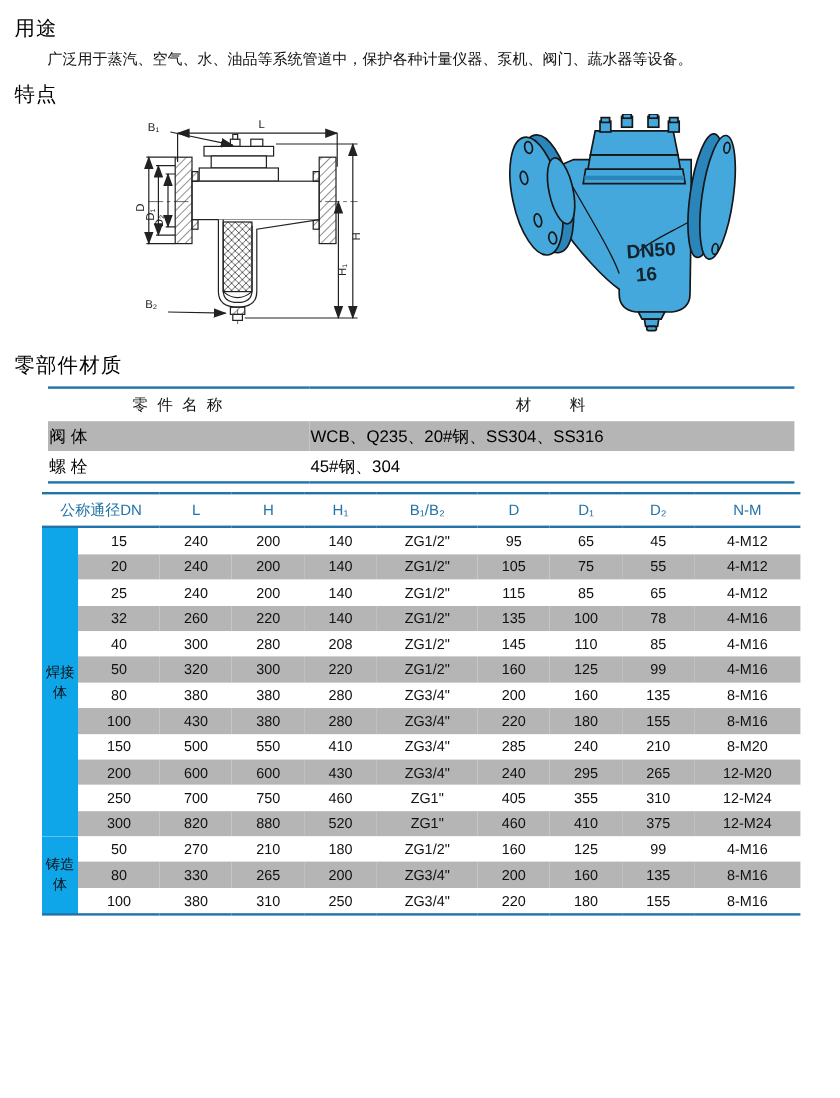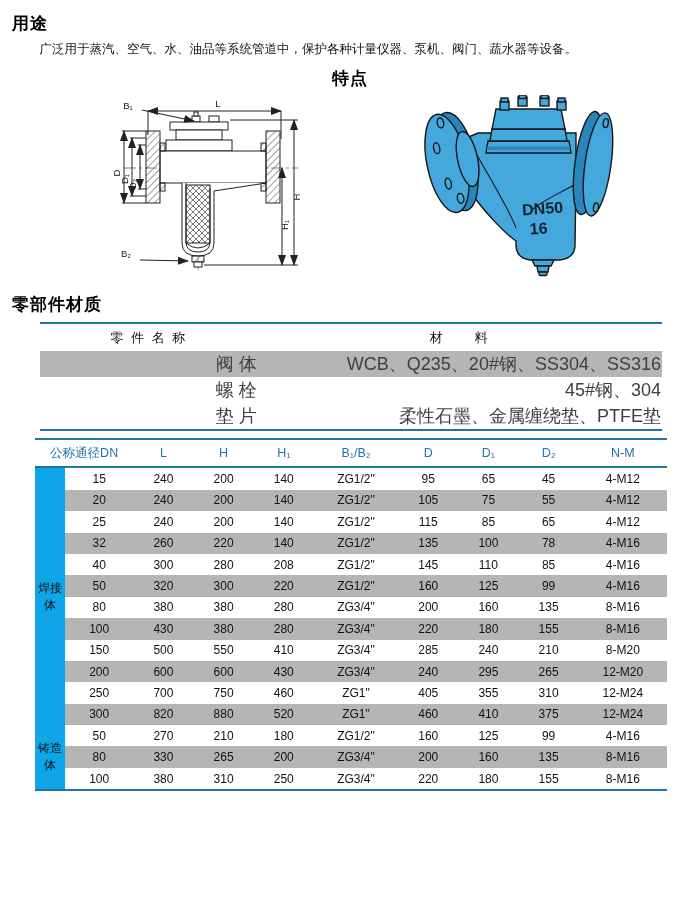--- a/index.html
+++ b/index.html
@@ -1,35 +1,35 @@
 <!DOCTYPE html>
 <html><head>
 <meta charset="utf-8">
 <style>
   html,body{margin:0;padding:0;background:#ffffff;}
   body{width:700px;height:915px;overflow:hidden;
        font-family:"Liberation Sans","DejaVu Sans",sans-serif;color:#1a1a1a;}
   .page{padding:6px 12px 0 12px;}
 
-  h2.sec{font-size:17px;font-weight:bold;color:#000;margin:6px 0 5px 0;letter-spacing:1px;}
+  h2.sec{font-size:17px;font-weight:normal;color:#000;margin:6px 0 5px 0;letter-spacing:1px;}
   p.body{font-size:12.5px;line-height:1.55;margin:2px 0 8px 0;text-indent:2.2em;color:#111;}
-  .sec-features{margin-top:6px;text-align:center;}
+  .sec-features{margin-top:6px;}
 
   
   .figures{position:relative;height:192px;margin:2px 0 4px 0;}
   .figures svg{position:absolute;top:0;}
   svg.drawing{left:94px;}
   svg.valve{left:404px;}
 
   
   table{border-collapse:collapse;table-layout:fixed;}
   .mat-table{width:622px;margin:6px 0 0 28px;
      border-top:2px solid #2273a8;border-bottom:2px solid #2273a8;}
   .mat-table th{font-weight:normal;font-size:13px;color:#111;height:25px;letter-spacing:2px;}
-  .mat-table td{font-size:18px;height:23px;text-align:right;color:#404040;}
+  .mat-table td{font-size:14px;height:23px;text-align:left;color:#000000;}
   .mat-table col.c-part{width:35%;} .mat-table col.c-mat{width:65%;}
 
   .row-gray{background:#b5b5b5;}
   .row-white{background:#ffffff;}
 
   
   .dim-table{width:632px;margin:7px 0 0 23px;border-bottom:2px solid #2273a8;}
   .dim-table thead tr{border-top:2px solid #2273a8;border-bottom:2px solid #2273a8;background:#fff;}
   .dim-table th{color:#2273a8;font-weight:normal;font-size:12.5px;height:24px;}
   .dim-table td{font-size:12px;height:21.4px;text-align:center;color:#111;padding:0;}
@@ -192,24 +192,20 @@
       </tr>
     </thead>
     <tbody data-interactable="false">
         <tr class="row-gray" data-interactable="false">
           <td data-interactable="false">阀 体</td>
           <td data-interactable="false">WCB、Q235、20#钢、SS304、SS316</td>
         </tr>
         <tr class="row-white" data-interactable="false">
           <td data-interactable="false">螺 栓</td>
           <td data-interactable="false">45#钢、304</td>
-        </tr>
-        <tr class="row-white" data-interactable="false">
-          <td data-interactable="false">垫 片</td>
-          <td data-interactable="false">柔性石墨、金属缠绕垫、PTFE垫</td>
         </tr>
       </tbody>
   </table>
 
   <table class="dim-table" data-interactable="false">
     <colgroup>
       <col style="width:30px">
         <col style="width:68px">
         <col style="width:60px">
         <col style="width:60px">

